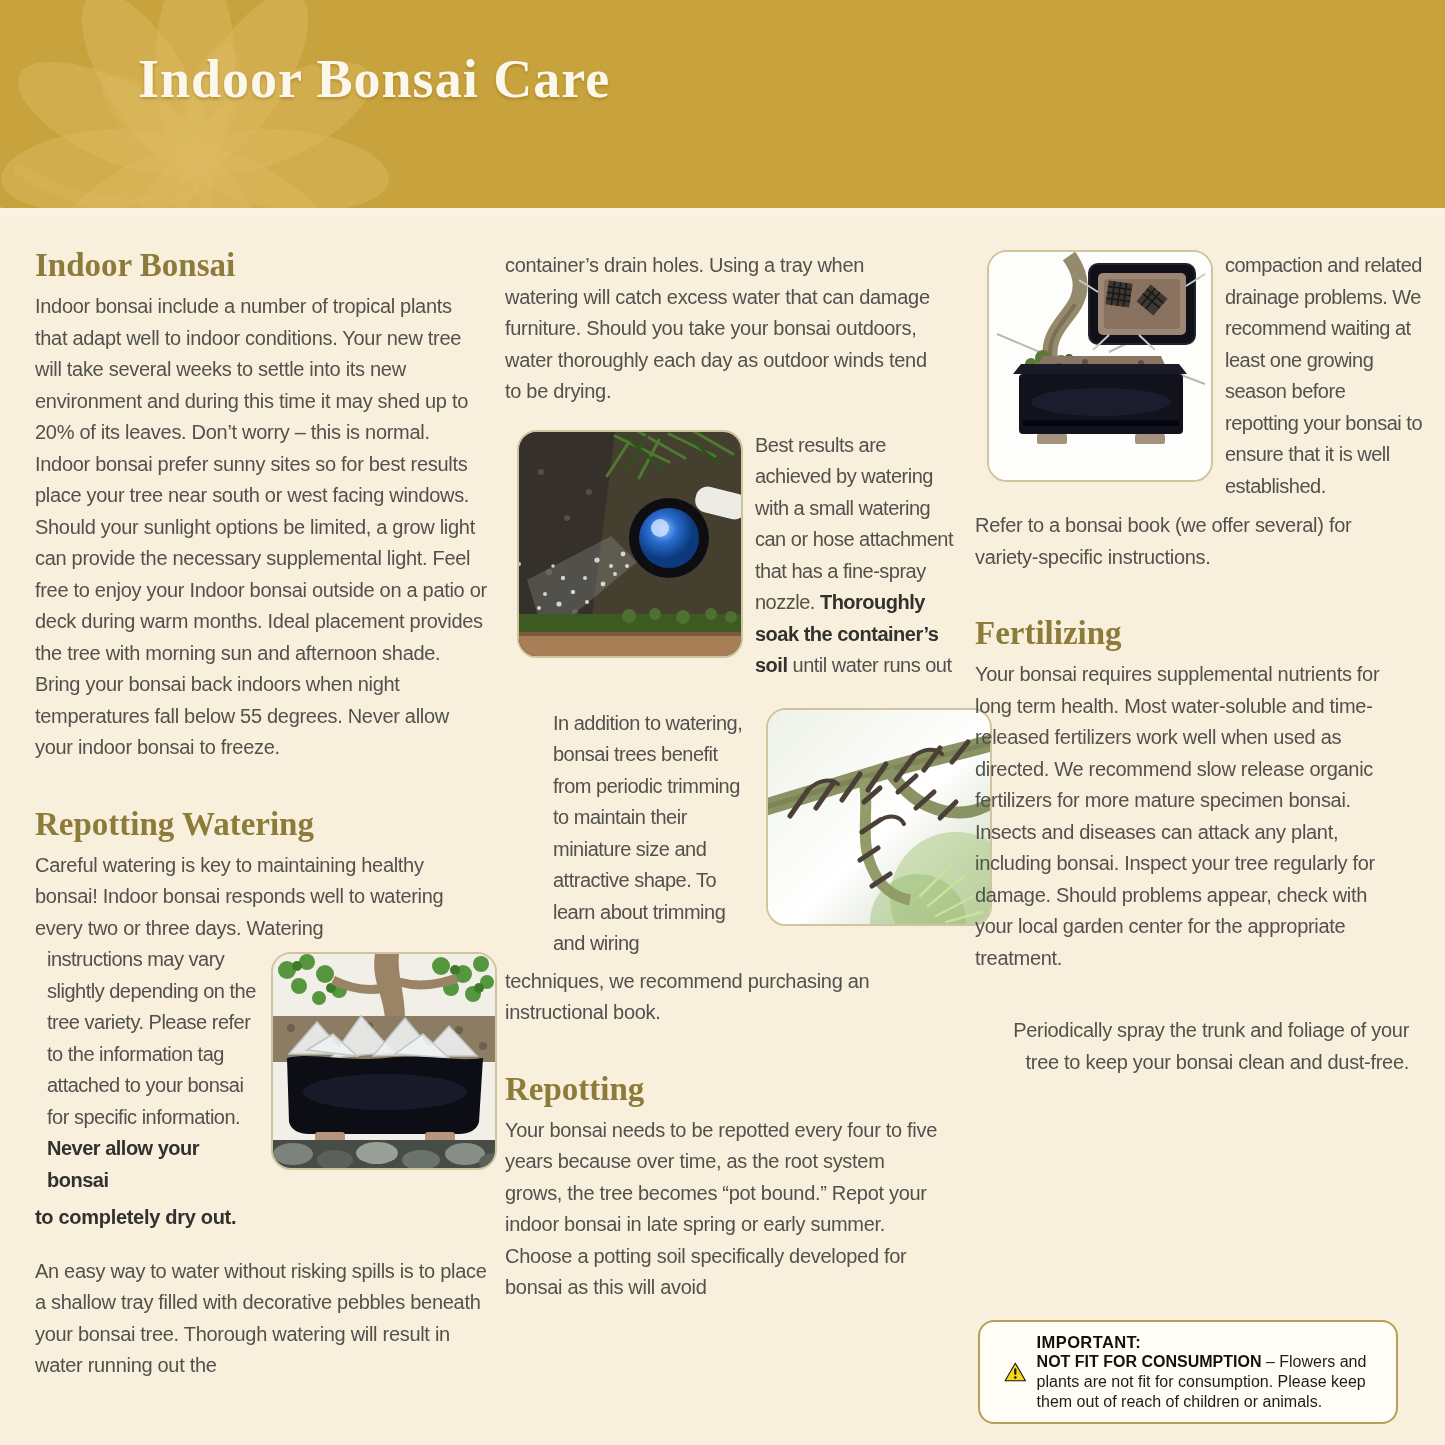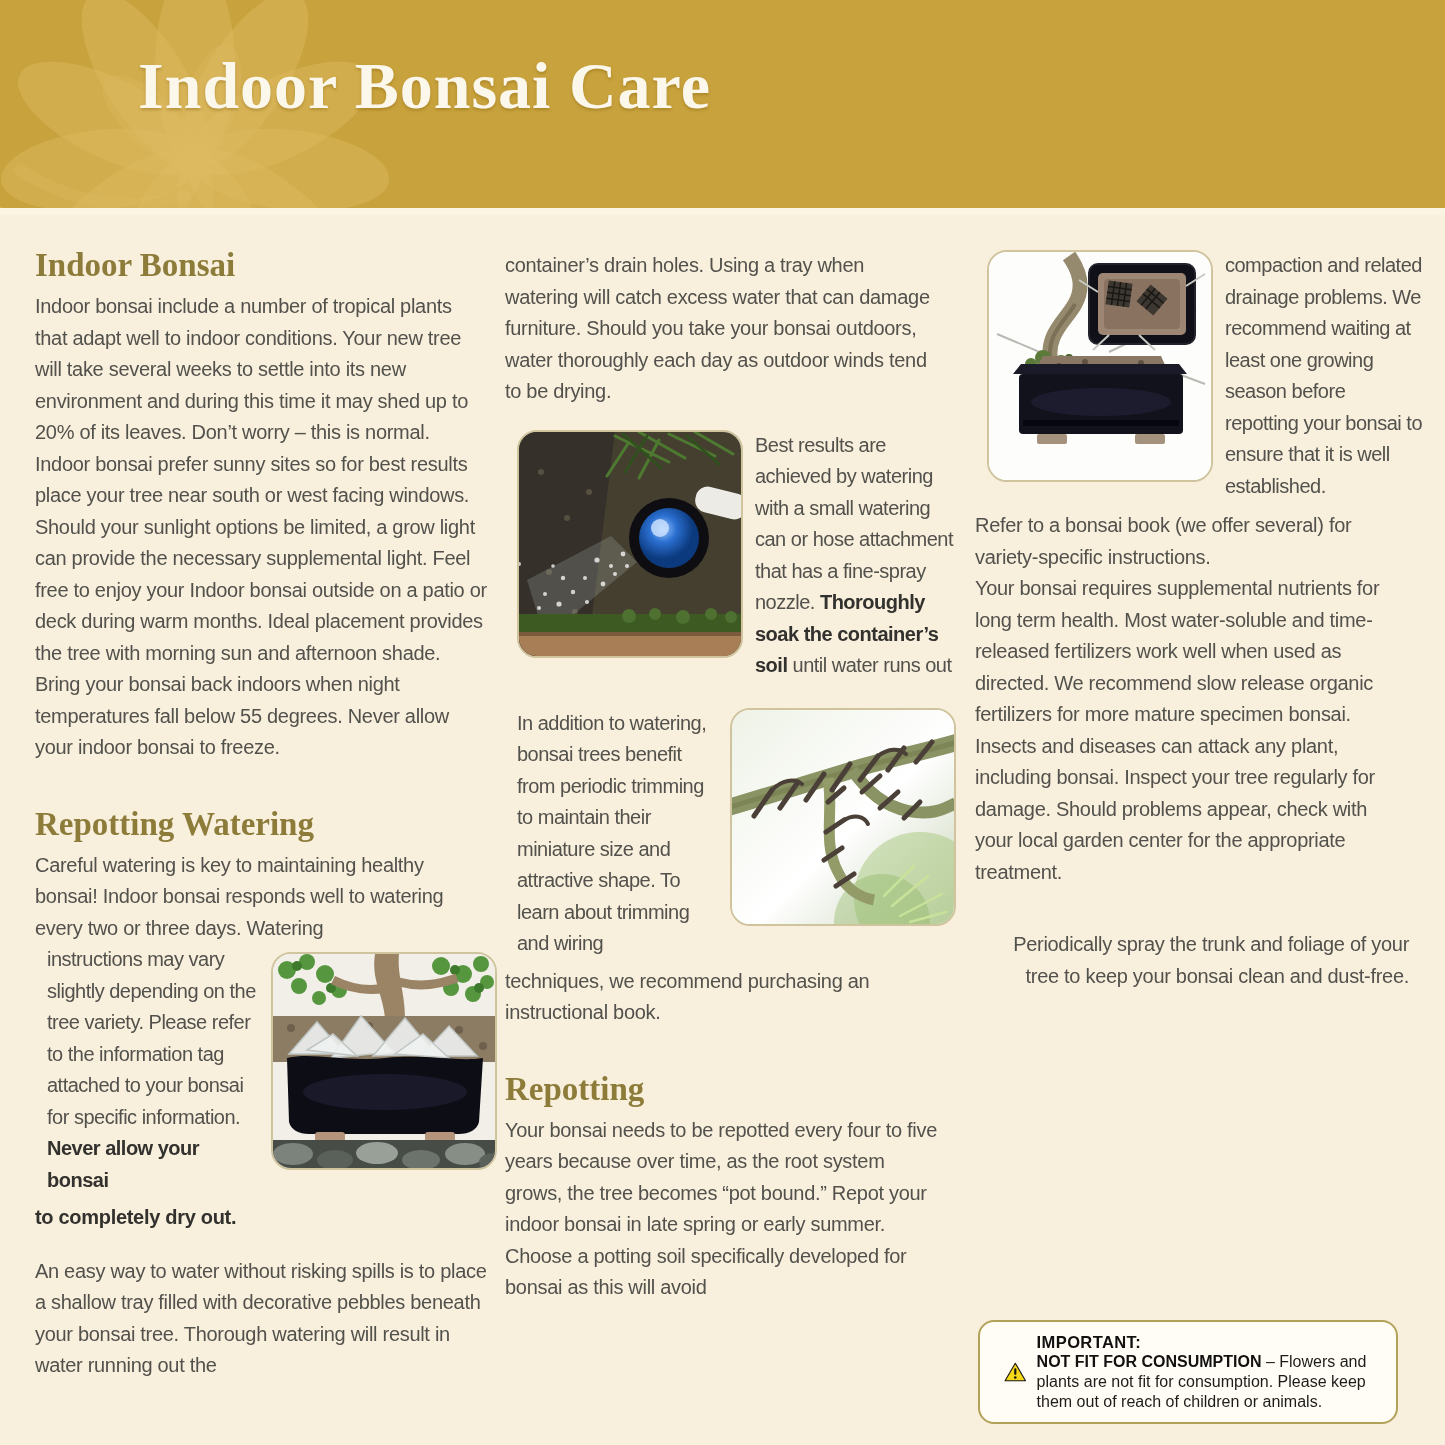--- a/index.html
+++ b/index.html
@@ -2,41 +2,41 @@
 <html><head>
 <meta charset="utf-8">
 <style>
   html,body{margin:0;padding:0;background:#e9e4d8;}
   .page{position:relative;width:1445px;height:1445px;background:#f8efdd;overflow:hidden;
         font-family:"Liberation Sans",sans-serif;color:#52514c;}
   
   .banner{position:absolute;left:0;top:0;width:1445px;height:208px;background:#c8a23c;
           border-bottom:7px solid #fbf4e2;overflow:hidden;}
   .banner h1{position:absolute;left:138px;top:48px;margin:0;
-             font-family:"Liberation Serif",serif;font-weight:700;font-size:66px;letter-spacing:1px;
+             font-family:"Liberation Serif",serif;font-weight:700;font-size:54px;letter-spacing:1px;
              color:#fbf7ea;text-shadow:0 2px 3px rgba(120,85,10,.35);}
   .flower{position:absolute;left:-20px;top:-40px;}
   
   .col{position:absolute;}
   .col-left{left:35px;top:247px;width:452px;}
   .col-mid{left:505px;top:250px;width:437px;}
   .col-right{left:975px;top:250px;width:434px;}
   h2{font-family:"Liberation Serif",serif;font-weight:700;font-size:33px;line-height:36px;
      color:#8c7b39;margin:0 0 8px 0;}
   h2.mt{margin-top:42px;}
   h2.mt2{margin-top:50px;}
   p{margin:0;font-size:20px;line-height:31.5px;letter-spacing:-0.3px;color:#52514c;}
   strong{color:#32312d;}
   .gap22{margin-top:22px;}
   .gap26{margin-top:41px;text-align:right;}
   .gap6{margin-top:6px;}
   .gap8{margin-top:8px;}
   .row{display:flex;gap:12px;align-items:flex-start;padding-left:12px;}
   .row.gap-t{margin-top:22px;}
-  .row.gap-t2{margin-top:26px;}
+  .row.gap-t2{margin-top:26px;margin-left:36px;}
   .narrow{letter-spacing:-0.5px;}
   .w212{width:212px;flex:0 0 212px;}
   .w201{width:201px;flex:0 0 201px;}
   .w198{width:198px;flex:0 0 198px;}
   .photo{border:2px solid #cfc49e;border-radius:20px;background:#fff;flex:0 0 auto;display:block;}
   .ph-shift{margin-top:8px;}
   
   .warning{position:absolute;left:978px;top:1320px;width:420px;min-height:86px;box-sizing:border-box;
            background:#fffdf6;border:2px solid #b2a258;border-radius:16px;
            display:flex;align-items:center;gap:10px;padding:10px 12px 10px 24px;}
@@ -329,20 +329,21 @@
           <path d="M109,40 L90,28"></path>
             <path d="M197,34 L216,22"></path>
             <path d="M150,83 L166,98"></path>
             <path d="M120,83 L104,98"></path>
         </g>
       </svg>
       <p class="narrow w198">compaction and related drainage problems. We recommend waiting at least one growing season before repotting your bonsai to ensure that it is well established.</p>
     </div>
     <p class="gap8">Refer to a bonsai book (we offer several) for variety-specific instructions.</p>
 
+    <h2 class="mt">Fertilizing</h2>
     <p>Your bonsai requires supplemental nutrients for long term health. Most water-soluble and time-released fertilizers work well when used as directed. We recommend slow release organic fertilizers for more mature specimen bonsai.</p>
 
     <p>Insects and diseases can attack any plant, including bonsai. Inspect your tree regularly for damage. Should problems appear, check with your local garden center for the appropriate treatment.</p>
     <p class="gap26">Periodically spray the trunk and foliage of your tree to keep your bonsai clean and dust-free.</p>
   </div>
 
   <aside class="warning">
     <svg width="62" height="56" viewBox="0 0 62 56">
       <polygon points="31,4 59,52 3,52" fill="#f6d819" stroke="#16150f" stroke-width="3" stroke-linejoin="round"></polygon>
       <rect x="28" y="18" width="6" height="18" rx="3" fill="#16150f"></rect>

